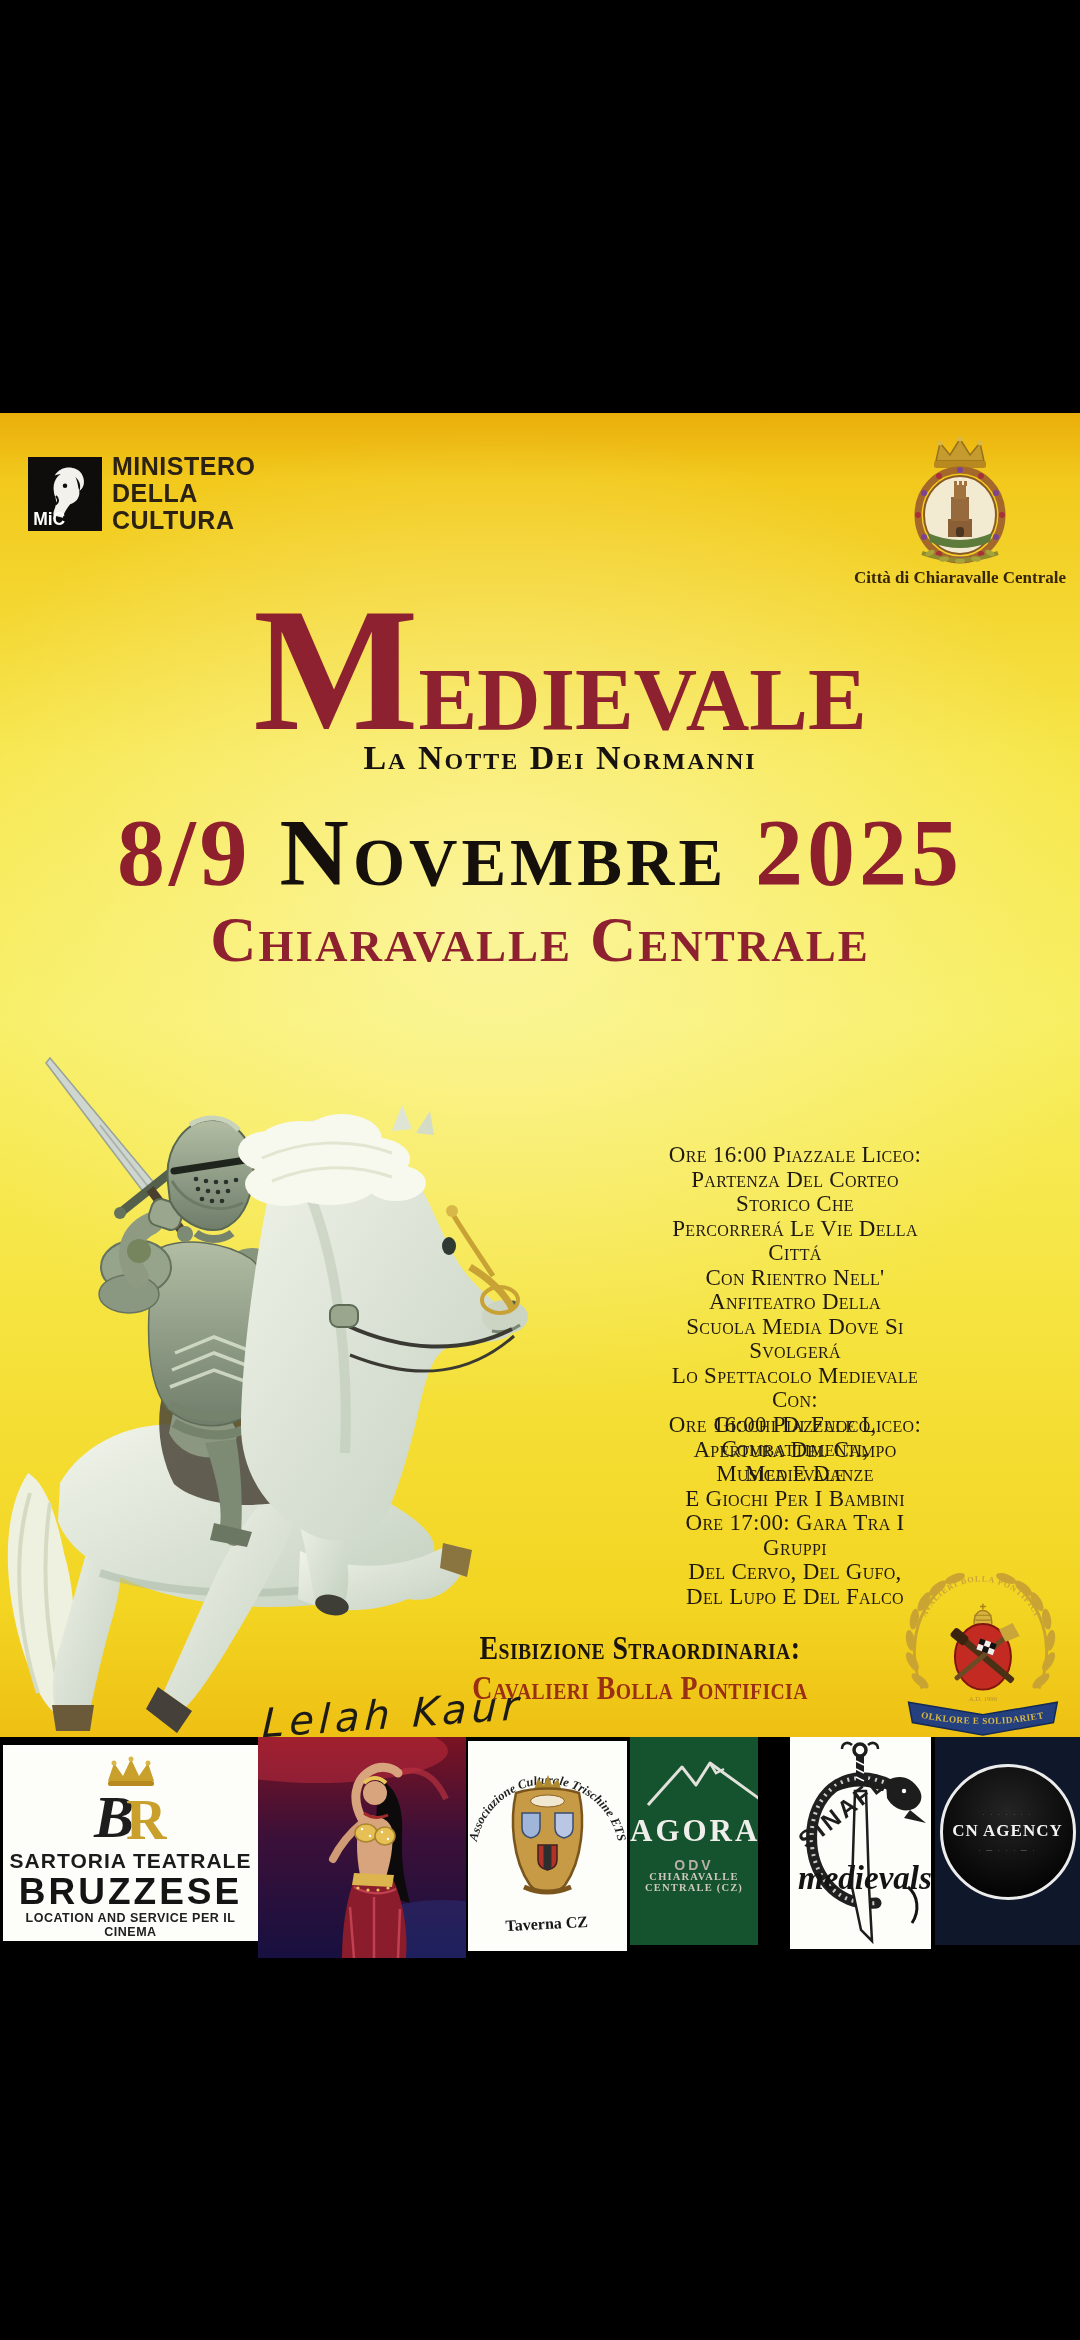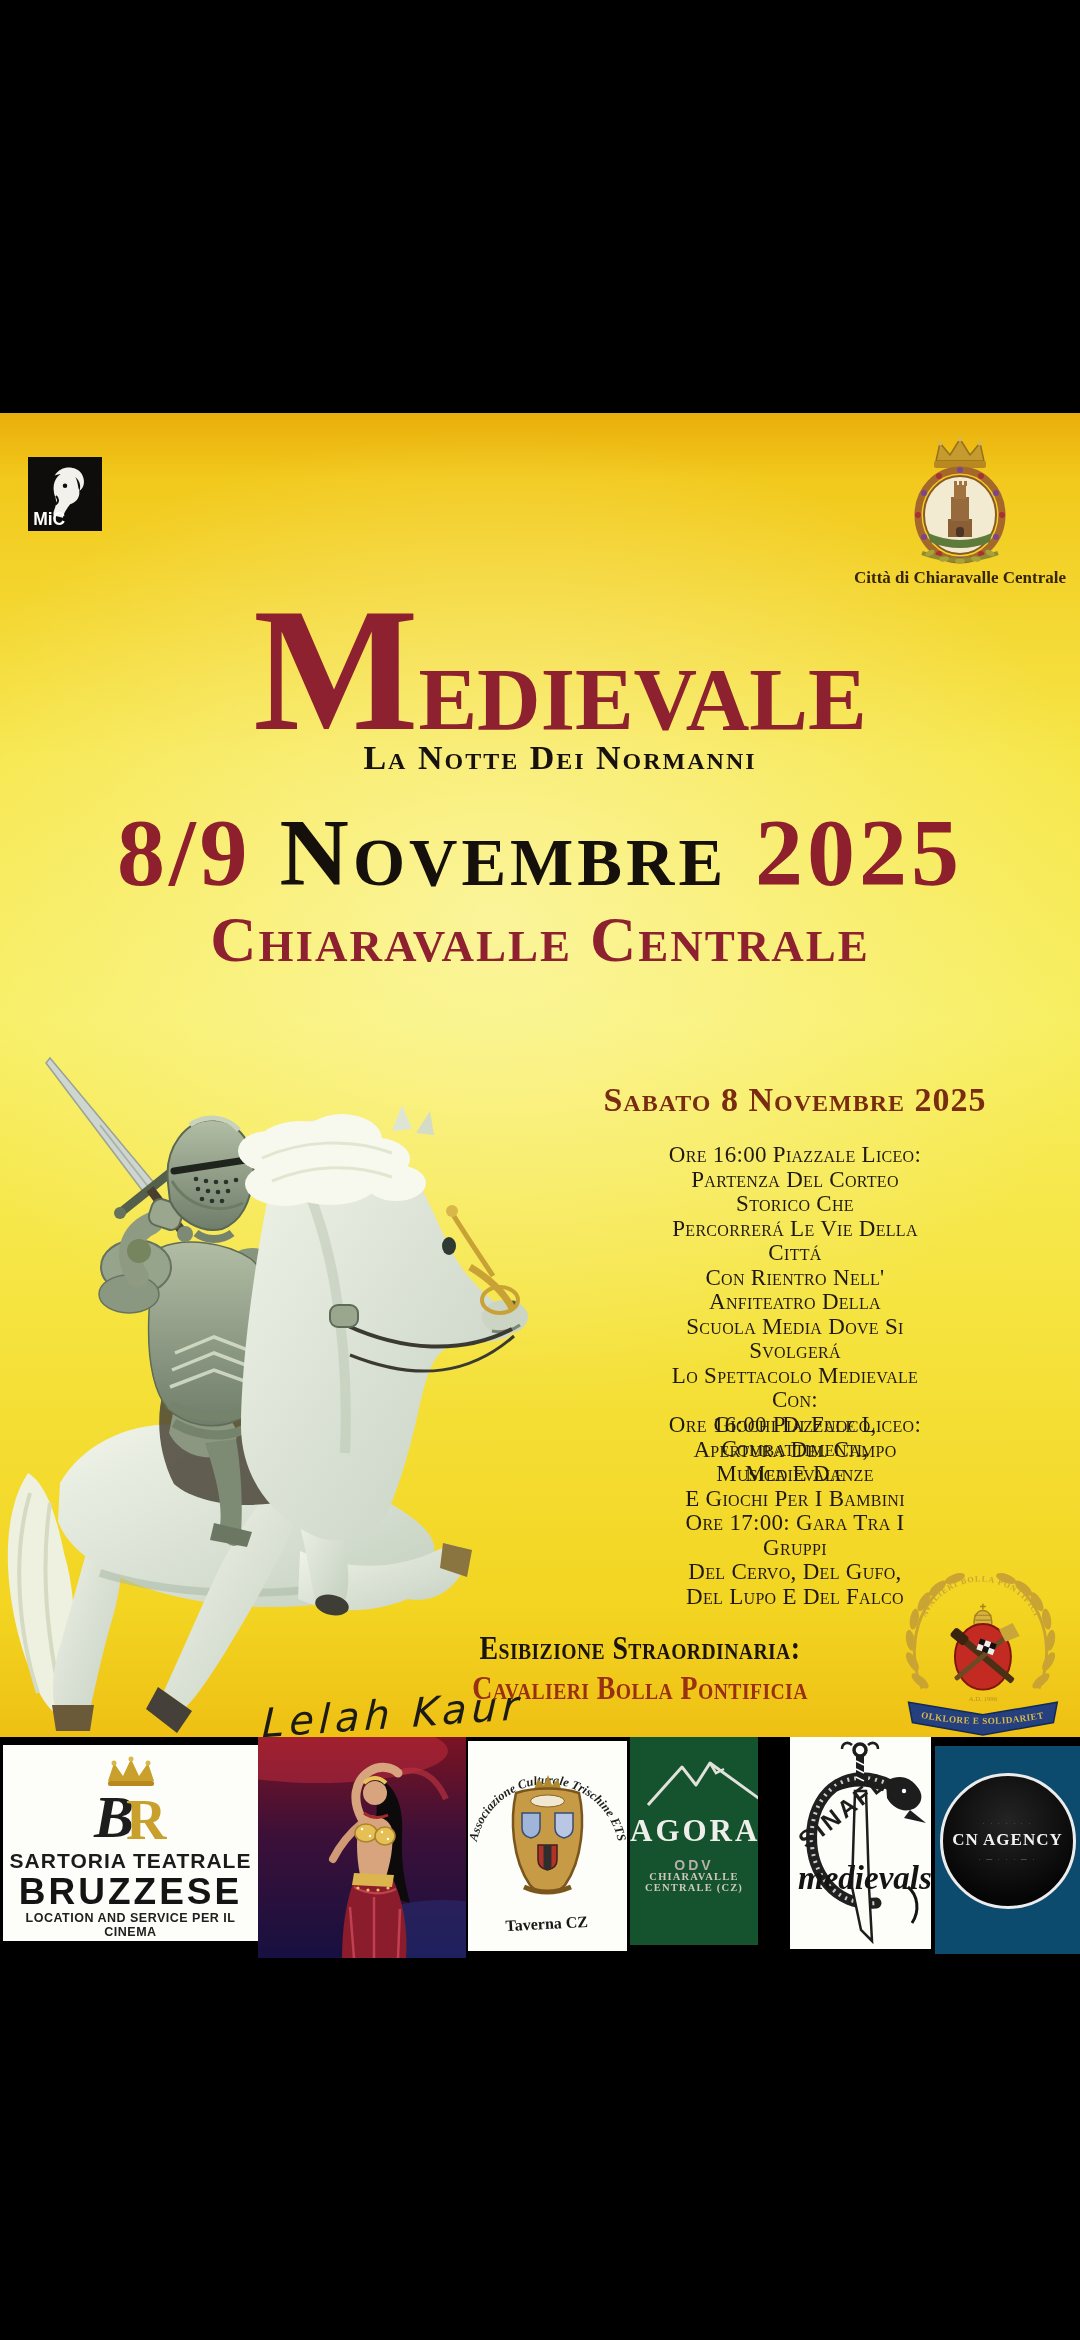--- a/index.html
+++ b/index.html
@@ -74,20 +74,23 @@
     <div class="abs" style="left:28px;top:44px;">
       <svg width="74" height="74" viewBox="0 0 72 72">
         <rect x="0" y="0" width="72" height="72" fill="#0e0d0b"></rect>
         <path d="M 26,18 C 32,8 46,8 52,16 C 56,22 55,30 50,33 C 53,25 47,18 40,17 C 33,16 28,17 26,18 Z" fill="#f2f1ec"></path>
         <path d="M 40,13 C 30,15 24,23 25,32 C 25,38 29,42 27,47 C 26,51 24,54 25,57 L 34,59 C 35,54 38,50 41,46 C 48,44 52,37 49,30 C 48,22 45,15 40,13 Z" fill="#f2f1ec"></path>
         <circle cx="36" cy="28" r="2.2" fill="#0e0d0b"></circle>
         <path d="M 27,38 C 30,40 30,44 27,46" fill="none" stroke="#0e0d0b" stroke-width="2"></path>
         <text x="5" y="66" font-family="Liberation Sans, sans-serif" font-weight="700" font-size="17" fill="#ffffff">MiC</text>
       </svg>
     </div>
+    <div class="abs mic-text pre">MINISTERO
+DELLA
+CULTURA</div>
 
     <svg class="abs" style="left:872px;top:22px;" width="176" height="130" viewBox="0 0 176 130">
       <path d="M 64,26 L 68,8 L 78,20 L 88,4 L 98,20 L 108,8 L 112,26 Z" fill="#c59a2e" stroke="#96701c" stroke-width="1.5"></path>
       <circle cx="68" cy="8" r="2.5" fill="#d9b84a"></circle>
         <circle cx="88" cy="4" r="2.5" fill="#d9b84a"></circle>
         <circle cx="108" cy="8" r="2.5" fill="#d9b84a"></circle>
       <rect x="62" y="26" width="52" height="7" rx="2" fill="#b8891f"></rect>
       <ellipse cx="88" cy="80" rx="42" ry="45" fill="none" stroke="#a4682b" stroke-width="7"></ellipse>
       <circle cx="130" cy="80" r="3" fill="#a83038"></circle>
         <circle cx="124" cy="102" r="3" fill="#7b4591"></circle>
@@ -230,21 +233,20 @@
           <ellipse cx="396" cy="130" rx="30" ry="18"></ellipse>
         <ellipse cx="268" cy="98" rx="30" ry="20"></ellipse>
       </g>
       <path d="M 262,105 C 300,88 350,84 392,100 M 272,128 C 310,112 352,110 392,124" stroke="#e2e6d0" stroke-width="3" fill="none"></path>
 
       <path d="M 512,276 C 462,302 402,298 346,272" stroke="#3a3a32" stroke-width="4" fill="none"></path>
       <path d="M 514,283 C 472,320 420,330 350,302" stroke="#3a3a32" stroke-width="3" fill="none"></path>
       <rect x="330" y="252" width="28" height="22" rx="8" fill="#9aa78e" stroke="#5e6b57" stroke-width="2"></rect>
     </svg>
 
-    <div class="abs ctr prog-h sc col" style="top:670px;">Sabato 8 Novembre 2025</div>
     <div class="abs ctr prog sc pre col" style="top:730px;">Ore 16:00 Piazzale Liceo:
 Partenza Del Corteo Storico Che
 Percorrerá Le Vie Della Cittá
 Con Rientro Nell' Anfiteatro Della
 Scuola Media Dove Si Svolgerá
 Lo Spettacolo Medievale Con:
 Giochi Di Fuoco, Combattimenti,
 Musica E Danze</div>
 
     <div class="abs ctr prog sc pre col" style="top:1000px;">Ore 16:00 Piazzale Liceo:
@@ -402,20 +404,20 @@
         <rect x="66" y="19" width="8" height="28" fill="#1d1d1d"></rect>
         <path d="M 66,24 L 74,28 M 66,32 L 74,36 M 66,40 L 74,44" stroke="#fff" stroke-width="1.5"></path>
         <path d="M 46,52 Q 70,42 94,52" stroke="#1d1d1d" stroke-width="5" fill="none"></path>
         <path d="M 65,54 L 76,54 L 79,150 L 82,204 L 71,193 L 62,150 Z" fill="#fdfdf8" stroke="#1d1d1d" stroke-width="2.5"></path>
         <text x="4" y="92" font-family="Liberation Sans, sans-serif" font-weight="700" font-size="24" letter-spacing="3" fill="#1d1d1d" transform="rotate(-38 40 84)">SINAFE</text>
         <text x="8" y="152" font-family="Liberation Serif, serif" font-style="italic" font-weight="700" font-size="33" fill="#141414">medievals</text>
         <path d="M 118,150 C 128,158 130,174 122,186" stroke="#141414" stroke-width="3" fill="none"></path>
       </svg>
     </div>
 
-    <div class="box" style="left:935px;top:9px;width:145px;height:208px;background:#0c4a6e;">
+    <div class="box" style="left:935px;top:0;width:145px;height:208px;background:#0f172a;">
       <div class="cn-ring abs"></div>
       <div class="abs cn-tiny" style="top:74px;">· · · · · · ·</div>
       <div class="abs cn-t" style="font-family:'Liberation Serif',serif;">CN AGENCY</div>
       <div class="abs cn-tiny" style="top:110px;">· — · · · — ·</div>
     </div>
   </div>
 </div>
 
 </body></html>

